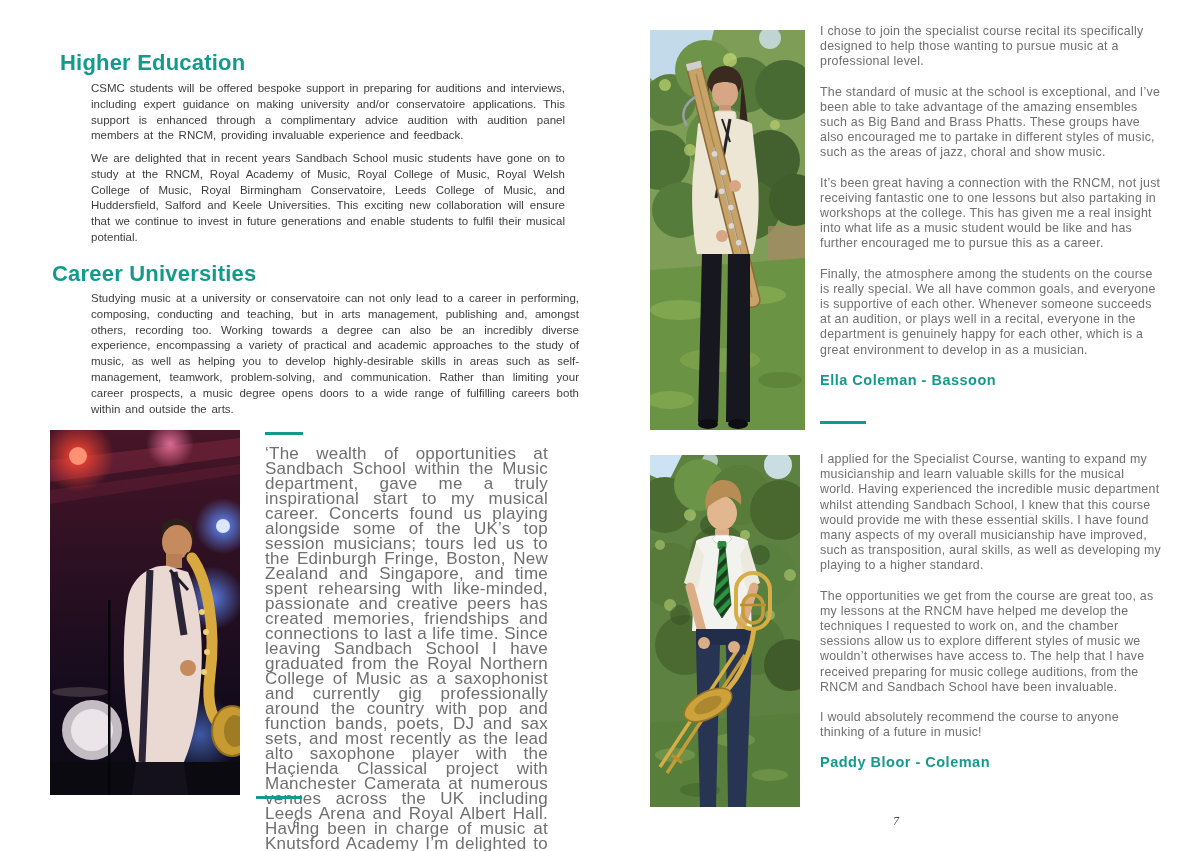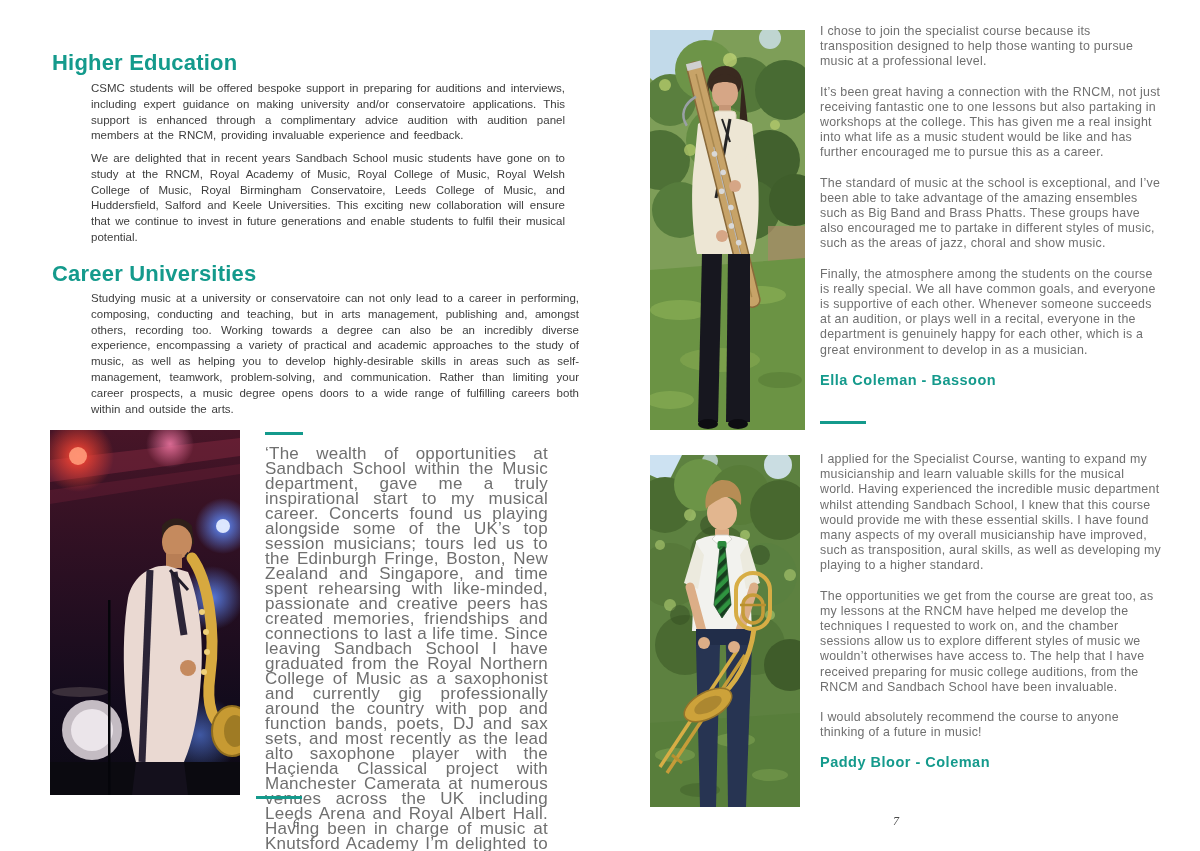--- a/index.html
+++ b/index.html
@@ -24,21 +24,21 @@
 
   .profile-col { position:absolute; left:820px; width:342px; color:var(--soft-ink); font-size:12.4px; line-height:15.2px; letter-spacing:0.25px; }
   .profile-col p { margin-bottom:15px; }
   .profile-name { color:var(--accent); font-weight:bold; font-size:14.5px; letter-spacing:0.5px; margin-top:10px; }
 </style>
 </head>
 <body>
 
 <div class="spread">
 
-  <h1 class="heading" style="left:52px; top:50px;">Higher Education</h1>
+  <h1 class="heading" style="left:60px; top:50px;">Higher Education</h1>
 
   <p class="body-par" style="left:52px; top:81px; width:474px;">CSMC students will be offered bespoke support in preparing for auditions and interviews, including expert guidance on making university and/or conservatoire applications. This support is enhanced through a complimentary advice audition with audition panel members at the RNCM, providing invaluable experience and feedback.</p>
 
   <p class="body-par" style="left:52px; top:151px; width:474px;">We are delighted that in recent years Sandbach School music students have gone on to study at the RNCM, Royal Academy of Music, Royal College of Music, Royal Welsh College of Music, Royal Birmingham Conservatoire, Leeds College of Music, and Huddersfield, Salford and Keele Universities. This exciting new collaboration will ensure that we continue to invest in future generations and enable students to fulfil their musical potential.</p>
 
   <h1 class="heading" style="left:52px; top:261px;">Career Universities</h1>
 
   <p class="body-par" style="left:52px; top:291px; width:488px;">Studying music at a university or conservatoire can not only lead to a career in performing, composing, conducting and teaching, but in arts management, publishing and, amongst others, recording too. Working towards a degree can also be an incredibly diverse experience, encompassing a variety of practical and academic approaches to the study of music, as well as helping you to develop highly-desirable skills in areas such as self-management, teamwork, problem-solving, and communication. Rather than limiting your career prospects, a music degree opens doors to a wide range of fulfilling careers both within and outside the arts.</p>
 
   <figure class="photo" style="left:50px; top:430px; width:190px; height:365px;">
@@ -170,23 +170,23 @@
         <circle cx="72" cy="206" r="6" fill="#d6a686"></circle>
         <path d="M52,224 L72,224 L68,392 L48,392 Z" fill="#17171f"></path>
         <path d="M78,224 L100,224 L100,392 L76,392 Z" fill="#17171f"></path>
         <ellipse cx="58" cy="394" rx="10" ry="5" fill="#0d0d12"></ellipse>
         <ellipse cx="88" cy="394" rx="10" ry="5" fill="#0d0d12"></ellipse>
       </g>
     </svg>
   </figure>
 
   <div class="profile-col" style="top:24px;">
-    <p>I chose to join the specialist course because its transposition designed to help those wanting to pursue music at a professional level.</p>
+    <p>I chose to join the specialist course recital its specifically designed to help those wanting to pursue music at a professional level.</p>
+    <p>The standard of music at the school is exceptional, and I’ve been able to take advantage of the amazing ensembles such as Big Band and Brass Phatts. These groups have also encouraged me to partake in different styles of music, such as the areas of jazz, choral and show music.</p>
     <p>It’s been great having a connection with the RNCM, not just receiving fantastic one to one lessons but also partaking in workshops at the college. This has given me a real insight into what life as a music student would be like and has further encouraged me to pursue this as a career.</p>
-    <p>The standard of music at the school is exceptional, and I’ve been able to take advantage of the amazing ensembles such as Big Band and Brass Phatts. These groups have also encouraged me to partake in different styles of music, such as the areas of jazz, choral and show music.</p>
     <p>Finally, the atmosphere among the students on the course is really special. We all have common goals, and everyone is supportive of each other. Whenever someone succeeds at an audition, or plays well in a recital, everyone in the department is genuinely happy for each other, which is a great environment to develop in as a musician.</p>
     <div class="profile-name">Ella Coleman - Bassoon</div>
   </div>
 
   <div class="rule rule-abs" style="left:820px; top:421px; width:46px;"></div>
 
   <figure class="photo" style="left:650px; top:455px; width:150px; height:352px;">
     <svg viewBox="0 0 150 352" preserveAspectRatio="none">
       <defs>
         <pattern id="tieStripes" width="9" height="9" patternUnits="userSpaceOnUse" patternTransform="rotate(45)">

